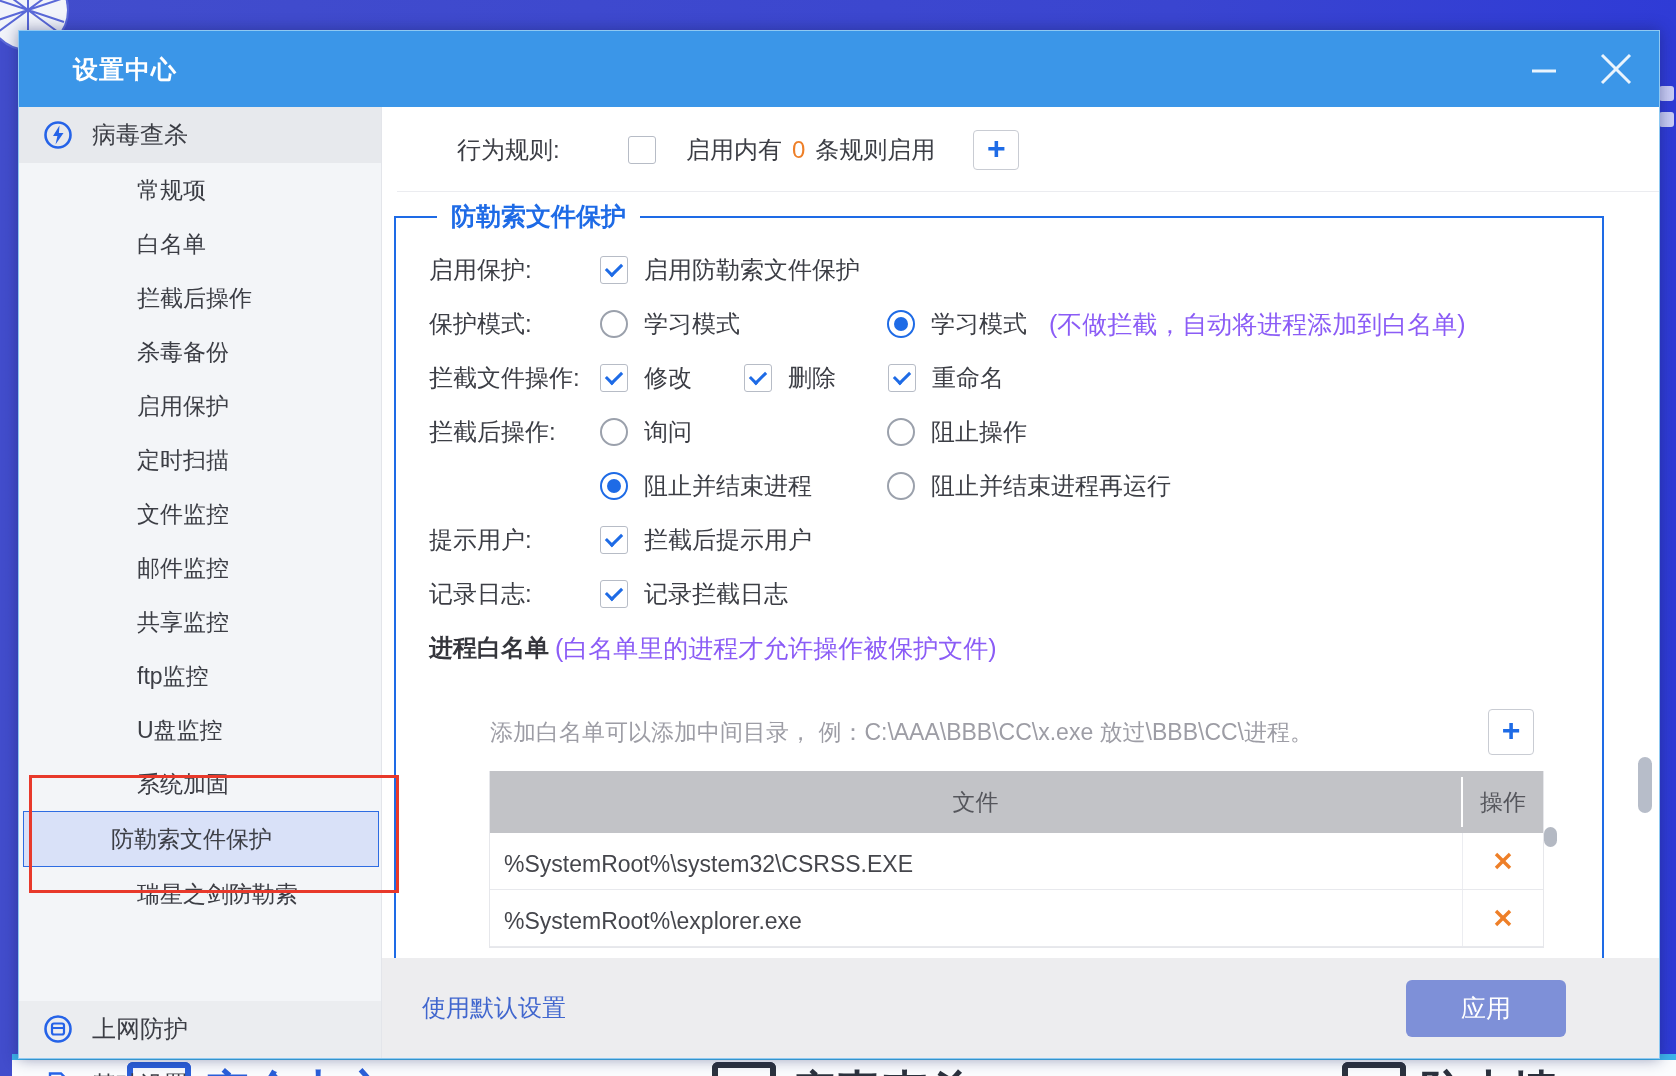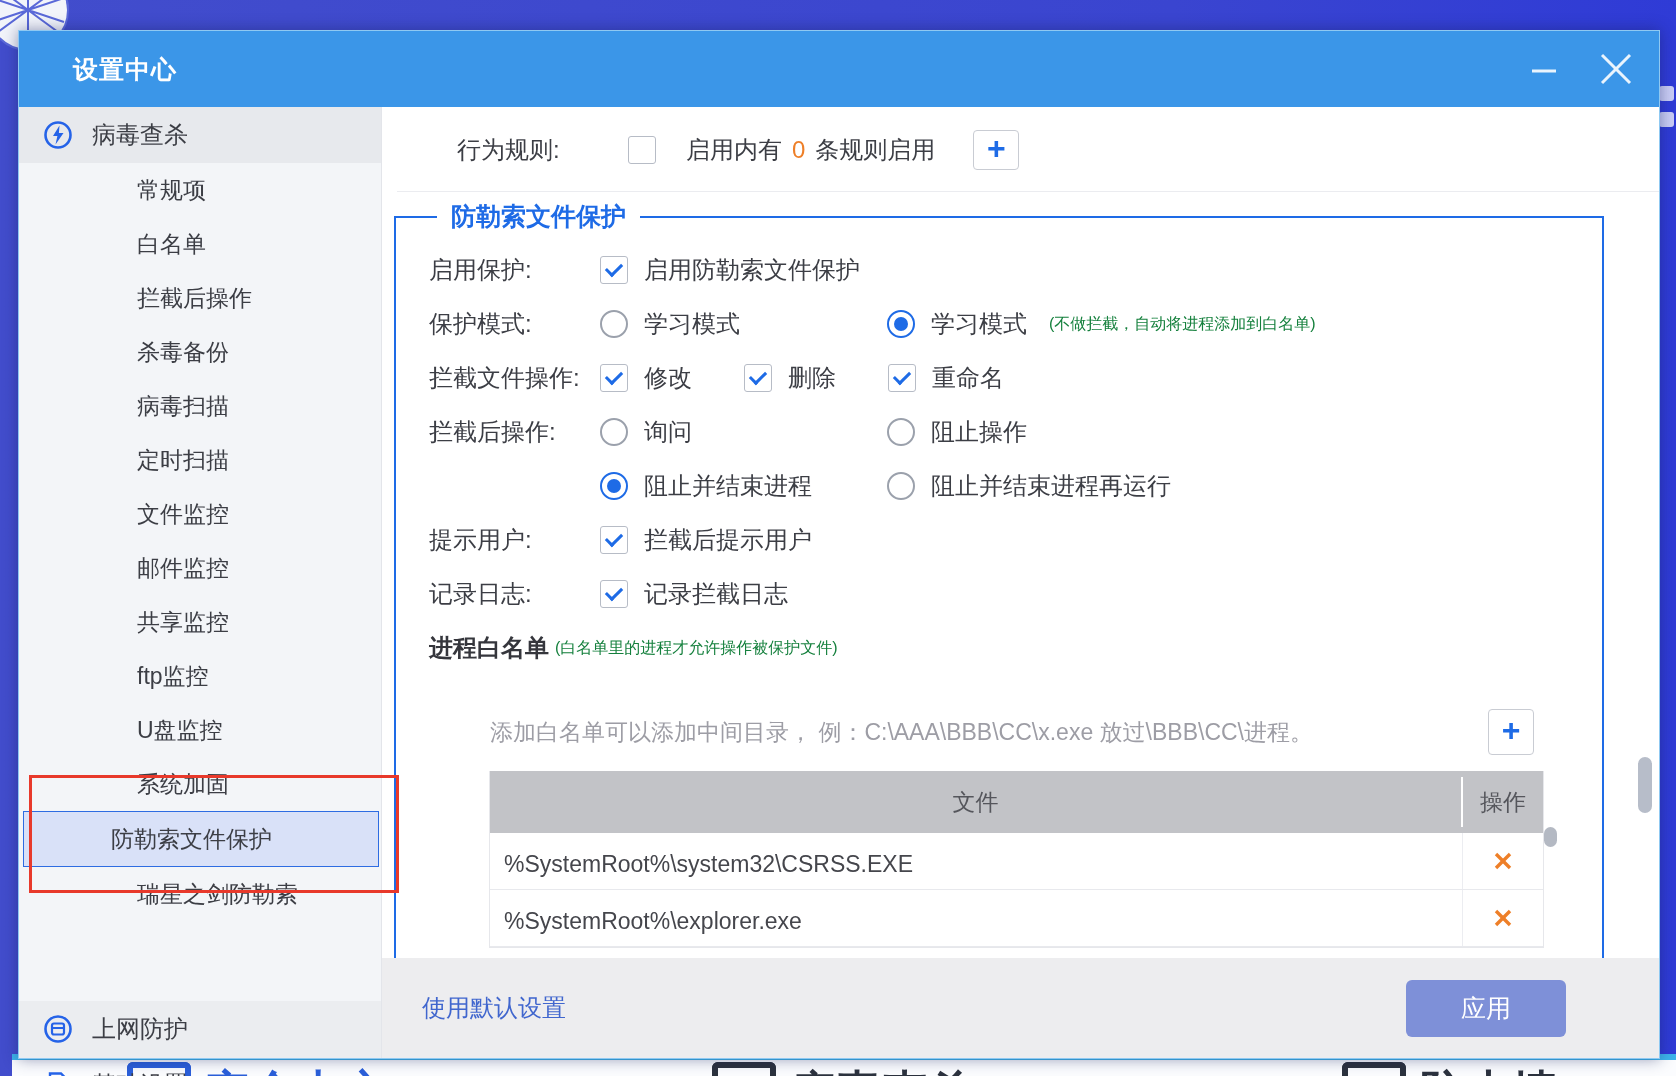--- a/index.html
+++ b/index.html
@@ -40,21 +40,21 @@
   .annotation{position:absolute;left:10px;top:668px;width:364px;height:112px;border:3px solid #e8392b;z-index:6;pointer-events:none;}
   .sicon{width:30px;height:30px;flex:0 0 30px;}
   
   .main{flex:1;display:flex;flex-direction:column;background:#fff;position:relative;min-width:0;}
   .content{flex:1;min-height:0;overflow:hidden;padding:14px 40px 0 75px;}
   .row{display:flex;align-items:center;}
   .behavior-row{height:58px;}
   .flabel{width:171px;flex:0 0 171px;font-size:24px;color:#3c3e45;}
   .opt{display:inline-flex;align-items:center;gap:16px;}
   .optlabel{font-size:24px;color:#3c3e45;white-space:nowrap;}
-  .note{font-size:16px;color:#15803d;white-space:nowrap;margin-left:6px;}
+  .note{font-size:25px;color:#8b5cf6;white-space:nowrap;margin-left:6px;}
   .count{color:#ee7f28;margin:0 10px;}
   .w1{width:287px;flex:0 0 287px;}
   .w2{width:144px;flex:0 0 144px;}
   .checkbox{width:28px;height:28px;flex:0 0 28px;border:1px solid #b7bcc6;border-radius:3px;background:#fff;position:relative;cursor:pointer;box-sizing:border-box;}
   .checkbox.checked::after{content:'';position:absolute;left:5px;top:6px;width:13px;height:7px;border-left:3px solid #1e6be6;border-bottom:3px solid #1e6be6;transform:rotate(-45deg);}
   .radio{width:28px;height:28px;flex:0 0 28px;border:2px solid #9ba1ac;border-radius:50%;background:#fff;position:relative;cursor:pointer;box-sizing:border-box;}
   .radio.selected{border-color:#1e6be6;}
   .radio.selected::after{content:'';position:absolute;left:5px;top:5px;right:5px;bottom:5px;border-radius:50%;background:#1e6be6;}
   .plus-btn{width:46px;height:40px;border:1px solid #c9ccd3;border-radius:4px;background:#fff;color:#1e6be6;
     font-size:32px;font-weight:bold;display:flex;align-items:center;justify-content:center;cursor:pointer;line-height:1;padding-bottom:4px;box-sizing:border-box;}
@@ -143,21 +143,21 @@
       <div class="side-item sub">
           <span>白名单</span>
         </div>
       <div class="side-item sub">
           <span>拦截后操作</span>
         </div>
       <div class="side-item sub">
           <span>杀毒备份</span>
         </div>
       <div class="side-item sub">
-          <span>病毒扫描</span>
+          <span>启用保护</span>
         </div>
       <div class="side-item sub">
           <span>定时扫描</span>
         </div>
       <div class="side-item sub">
           <span>文件监控</span>
         </div>
       <div class="side-item sub">
           <span>邮件监控</span>
         </div>

